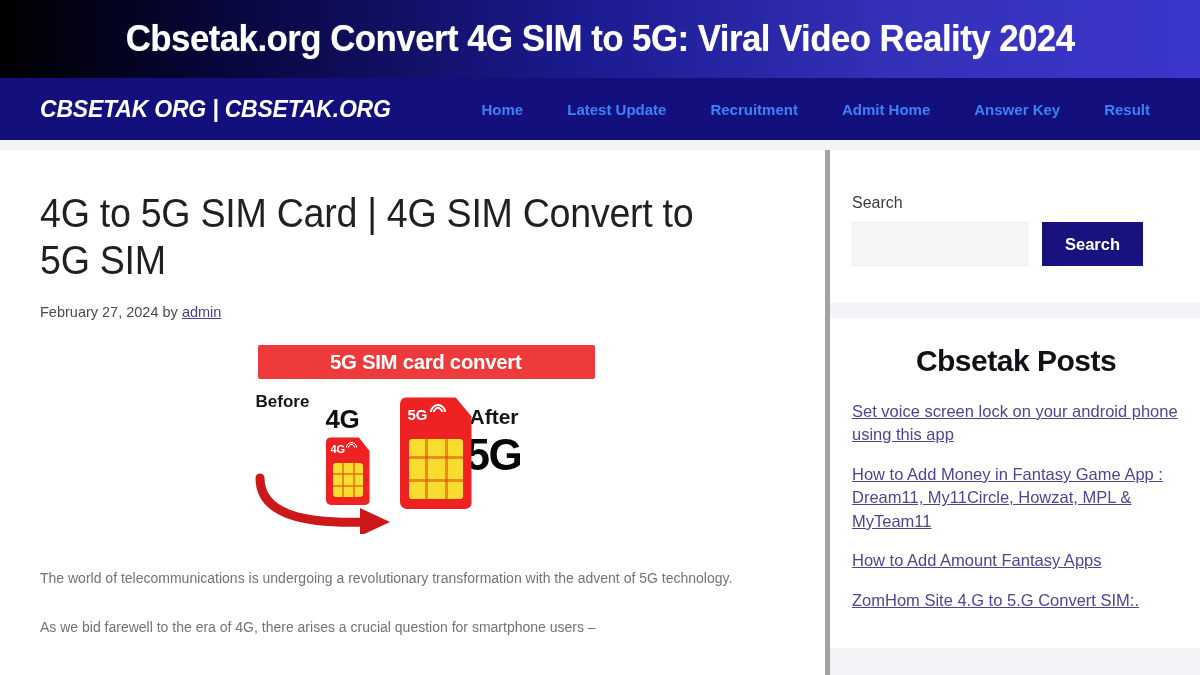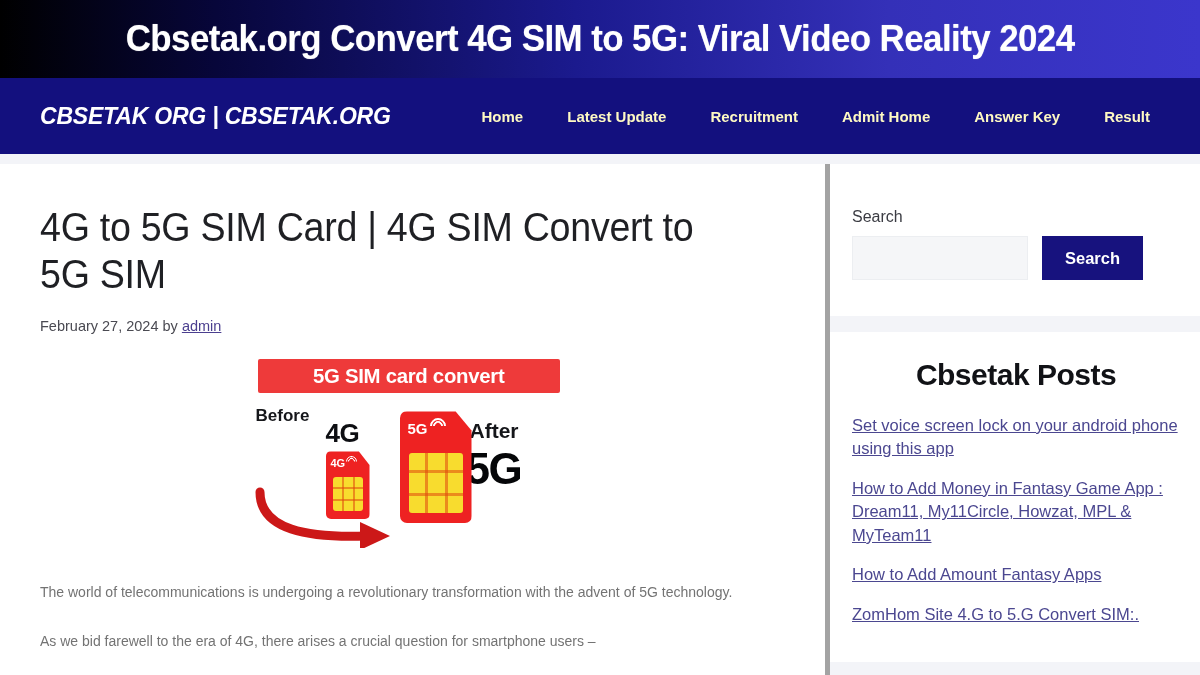--- a/index.html
+++ b/index.html
@@ -28,42 +28,42 @@
     font-weight: bold;
     letter-spacing: -0.6px;
     white-space: nowrap;
     transform: scaleX(0.97);
     text-shadow: 0 0 1px rgba(255,255,255,0.5);
   }
 
   
   .navbar {
     width: 1200px;
-    height: 76px;
+    height: 62px;
     background: #13107e;
     display: flex;
     align-items: center;
     padding: 0 36px 0 40px;
   }
   .brand {
     color: #ffffff;
     font-size: 23px;
     font-weight: bold;
     font-style: italic;
     letter-spacing: -0.2px;
     white-space: nowrap;
   }
   .nav-links {
     display: flex;
     align-items: center;
     margin-left: auto;
     gap: 0px;
   }
   .nav-link {
-    color: #fef9c3;
+    color: #3b82f6;
     font-size: 15px;
     font-weight: bold;
     padding: 6px 22px;
     white-space: nowrap;
     cursor: pointer;
   }
   .nav-link:last-child { padding-right: 14px; }
 
   
   .page {
@@ -104,21 +104,21 @@
   
   .figure {
     margin: 22px auto 0 auto;
     width: 330px;
     height: 195px;
     position: relative;
   }
   .fig-banner {
     position: absolute;
     left: 10px; top: 3px;
-    width: 302px; height: 34px;
+    width: 337px; height: 34px;
     background: #ee3a3a;
     border-radius: 2px;
     display: flex;
     align-items: center;
     justify-content: center;
     text-align: right;
   }
   .fig-banner span {
     color: #ffffff;
     font-size: 21px;

